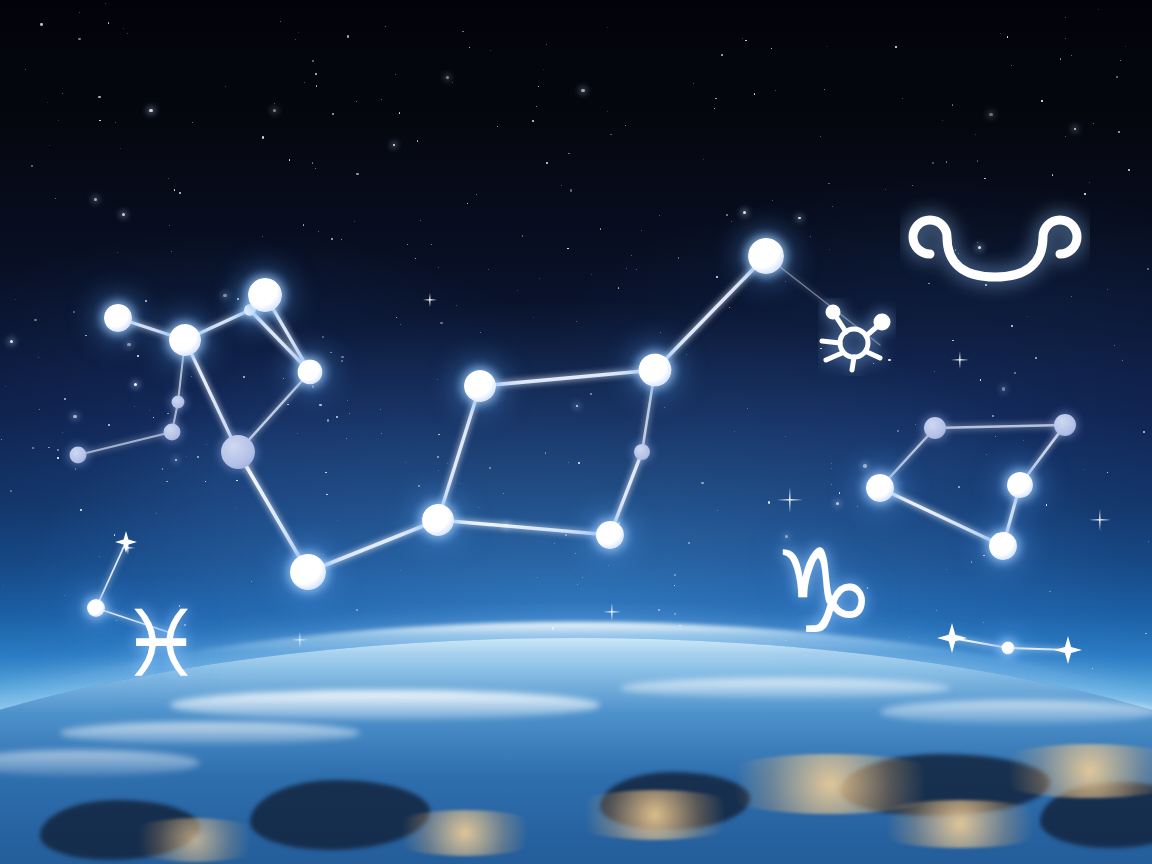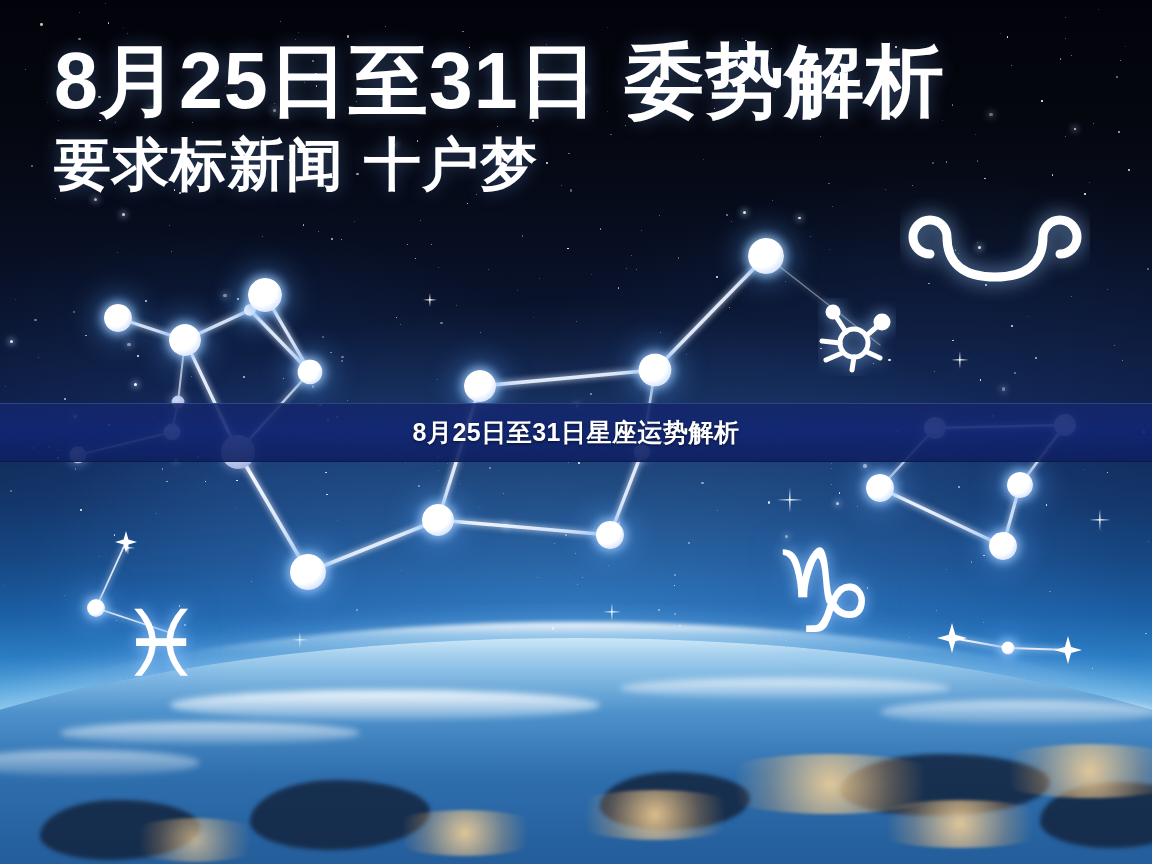--- a/index.html
+++ b/index.html
@@ -652,26 +652,15 @@
       <line x1="49" y1="54" x2="62" y2="60"></line>
     </g>
   </svg>
 
   <span class="glyph" style="left:772px;top:534px;font-size:116px;">♑</span>
 
   <span class="glyph" style="left:120px;top:598px;font-size:92px;">♓</span>
 
   <span class="glyph" style="left:758px;top:528px;font-size:0px;opacity:0;">♈</span>
 
-  <div class="headline">
-    <div class="hl-row1">
-      <span>8月25日至31日</span><span class="gap"></span><span>委势解析</span>
-    </div>
-    <div class="hl-row2">
-      <span>要求标新闻</span><span class="gap"></span><span>十户梦</span>
-    </div>
-  </div>
-
-  <div class="banner">
-    <span class="banner-text">8月25日至31日星座运势解析</span>
-  </div>
+
 
 </div>
 
 </body></html>

